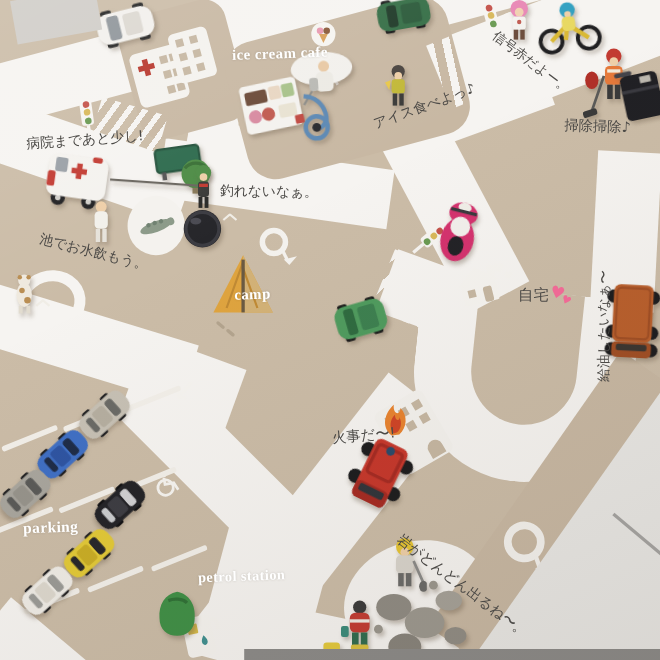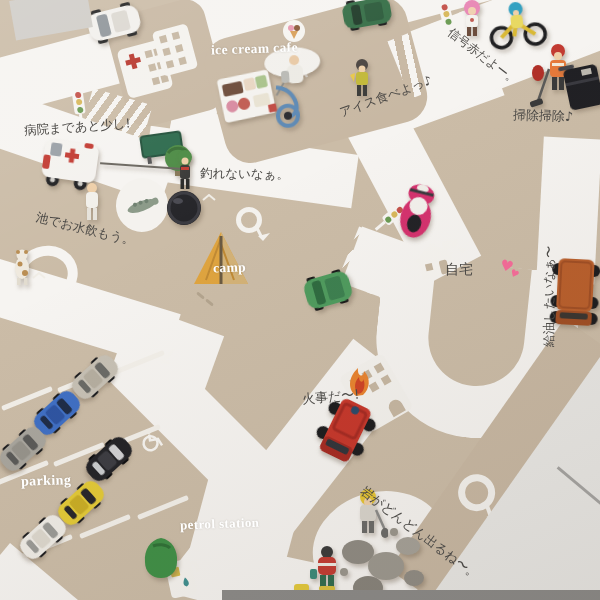--- a/index.html
+++ b/index.html
@@ -511,21 +511,21 @@
   <div class="abs z-floor" style="left:222px;top:590px;width:380px;height:10px;background:#8b8a88;"></div>
 
   <div class="lbl en z-lbl" style="left:211px;top:42px;font-size:13.5px;transform:rotate(-2deg);">ice cream cafe</div>
   <div class="lbl jp z-lbl" style="left:24px;top:120px;font-size:12.5px;transform:rotate(-4deg);">病院まであと少し!</div>
   <div class="lbl jp z-lbl" style="left:453px;top:26px;font-size:12px;transform-origin:0 0;transform:rotate(37deg);">信号赤だよー。</div>
   <div class="lbl jp z-lbl" style="left:340px;top:106px;font-size:12.5px;transform-origin:0 50%;transform:rotate(-20deg);">アイス食べよっ♪</div>
   <div class="lbl jp z-lbl" style="left:513px;top:109px;font-size:13px;transform:rotate(2deg);">掃除掃除♪</div>
   <div class="lbl jp z-lbl" style="left:200px;top:167px;font-size:12.5px;transform:rotate(1deg);">釣れないなぁ。</div>
   <div class="lbl jp z-lbl" style="left:38px;top:210px;font-size:12.5px;transform-origin:0 0;transform:rotate(14deg);">池でお水飲もう。</div>
   <div class="lbl en z-lbl" style="left:213px;top:261px;font-size:13.5px;transform:rotate(-2deg);">camp</div>
-  <div class="lbl jp z-lbl" style="left:445px;top:262px;font-size:14px;">自宅</div>
+  <div class="lbl jp z-lbl" style="left:471px;top:262px;font-size:14px;">自宅</div>
   <div class="lbl z-lbl" style="left:500px;top:258px;font-size:15px;color:#ef6a95;transform:rotate(14deg);">♥</div>
   <div class="lbl z-lbl" style="left:510px;top:268px;font-size:10px;color:#ef6a95;transform:rotate(26deg);">♥</div>
   <div class="lbl jp z-lbl" style="left:542px;top:347px;font-size:12.5px;transform-origin:0 0;transform:rotate(-90deg);">給油したいなぁ〜</div>
   <div class="lbl jp z-lbl" style="left:302px;top:390px;font-size:13px;transform:rotate(-5deg);">火事だ〜!</div>
   <div class="lbl en z-lbl" style="left:21px;top:473px;font-size:14px;transform:rotate(-2deg);">parking</div>
   <div class="lbl en z-lbl" style="left:180px;top:517px;font-size:13px;transform:rotate(-2deg);">petrol station</div>
   <div class="lbl jp z-lbl" style="left:366px;top:484px;font-size:13px;transform-origin:0 0;transform:rotate(37deg);">岩がどんどん出るね〜。</div>
 
   <div class="overlay"></div>
 </div>

